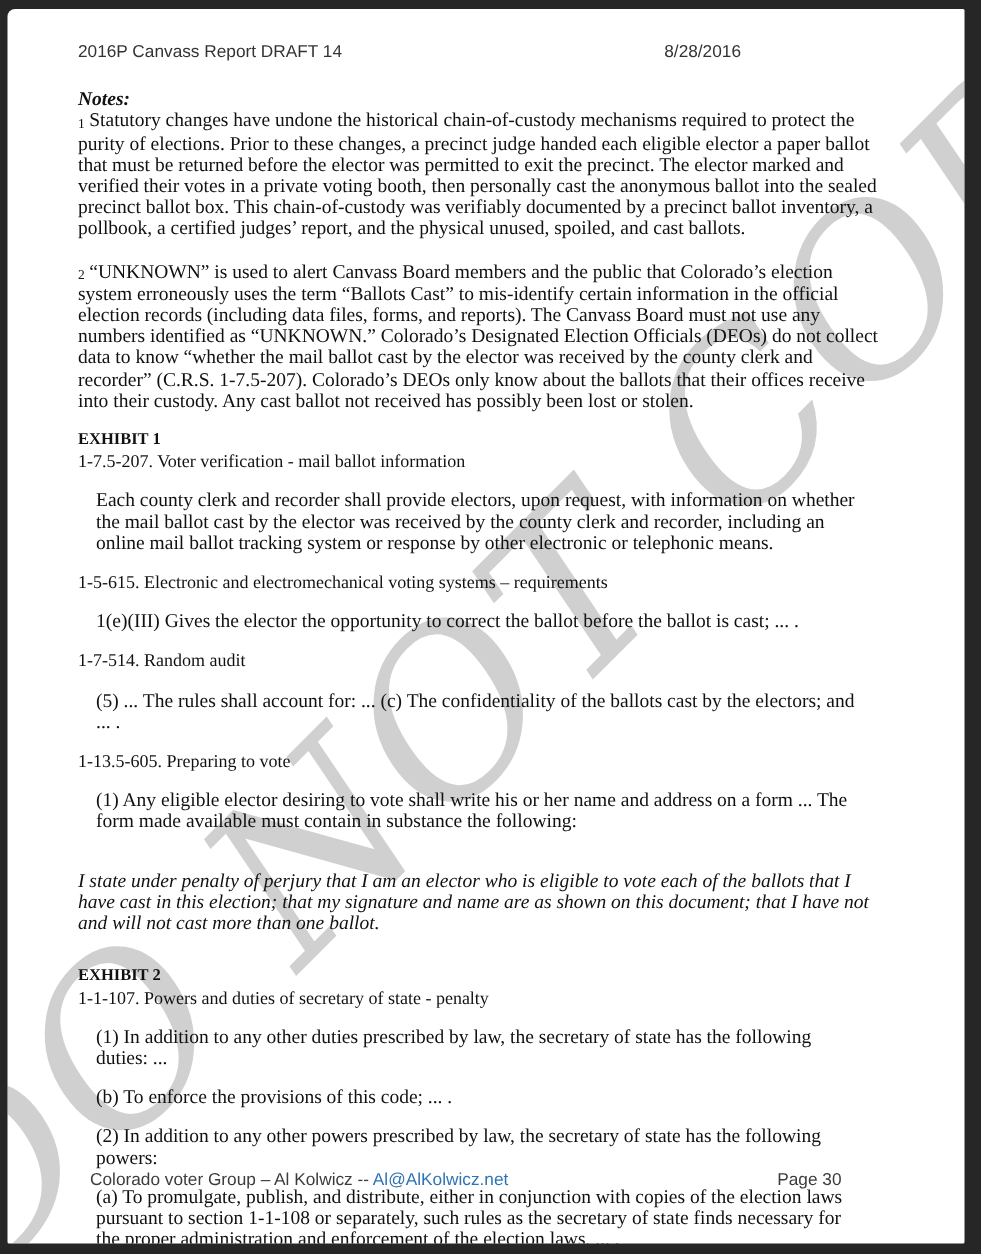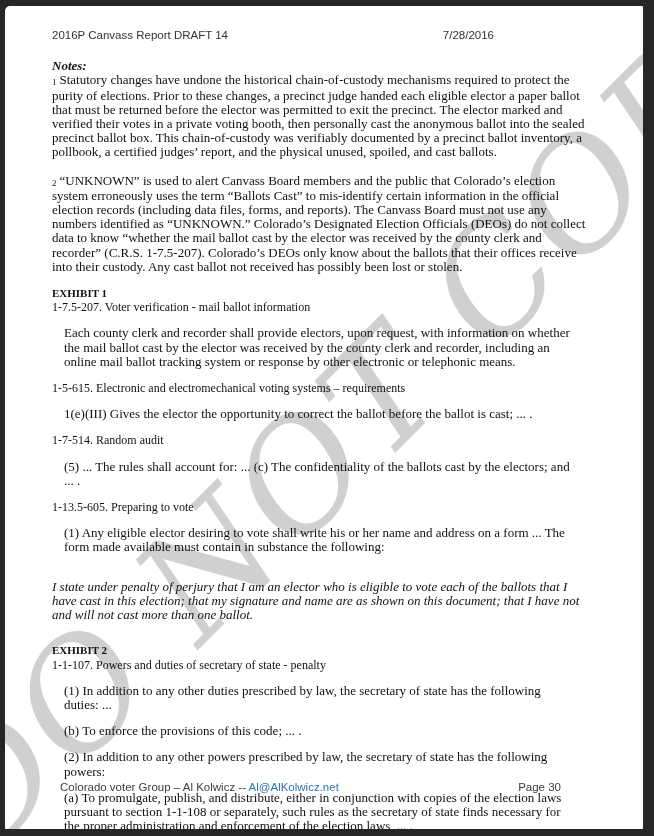--- a/index.html
+++ b/index.html
@@ -50,21 +50,21 @@
 
 <div class="frame">
   <div class="page">
 
     <div class="watermark">DO NOT COPY</div>
 
     <div class="content">
 
       <div class="hdr">
         <span>2016P Canvass Report DRAFT 14</span>
-        <span class="hdr-date">7/28/2016</span>
+        <span class="hdr-date">8/28/2016</span>
       </div>
 
       <p class="notes-label">Notes:</p>
 
       <p class="para"><span class="fnm">1</span><span>Statutory changes have undone the historical chain-of-custody mechanisms required to protect the purity of elections. Prior to these changes, a precinct judge handed each eligible elector a paper ballot that must be returned before the elector was permitted to exit the precinct. The elector marked and verified their votes in a private voting booth, then personally cast the anonymous ballot into the sealed precinct ballot box. This chain-of-custody was verifiably documented by a precinct ballot inventory, a pollbook, a certified judges’ report, and the physical unused, spoiled, and cast ballots.</span></p>
 
       <p class="para mt-blank"><span class="fnm">2</span><span>“UNKNOWN” is used to alert Canvass Board members and the public that Colorado’s election system erroneously uses the term “Ballots Cast” to mis-identify certain information in the official election records (including data files, forms, and reports). The Canvass Board must not use any numbers identified as “UNKNOWN.” Colorado’s Designated Election Officials (DEOs) do not collect data to know “whether the mail ballot cast by the elector was received by the county clerk and recorder” (C.R.S. 1-7.5-207). Colorado’s DEOs only know about the ballots that their offices receive into their custody. Any cast ballot not received has possibly been lost or stolen.</span></p>
 
       <h3 class="exh">EXHIBIT 1</h3>
 

